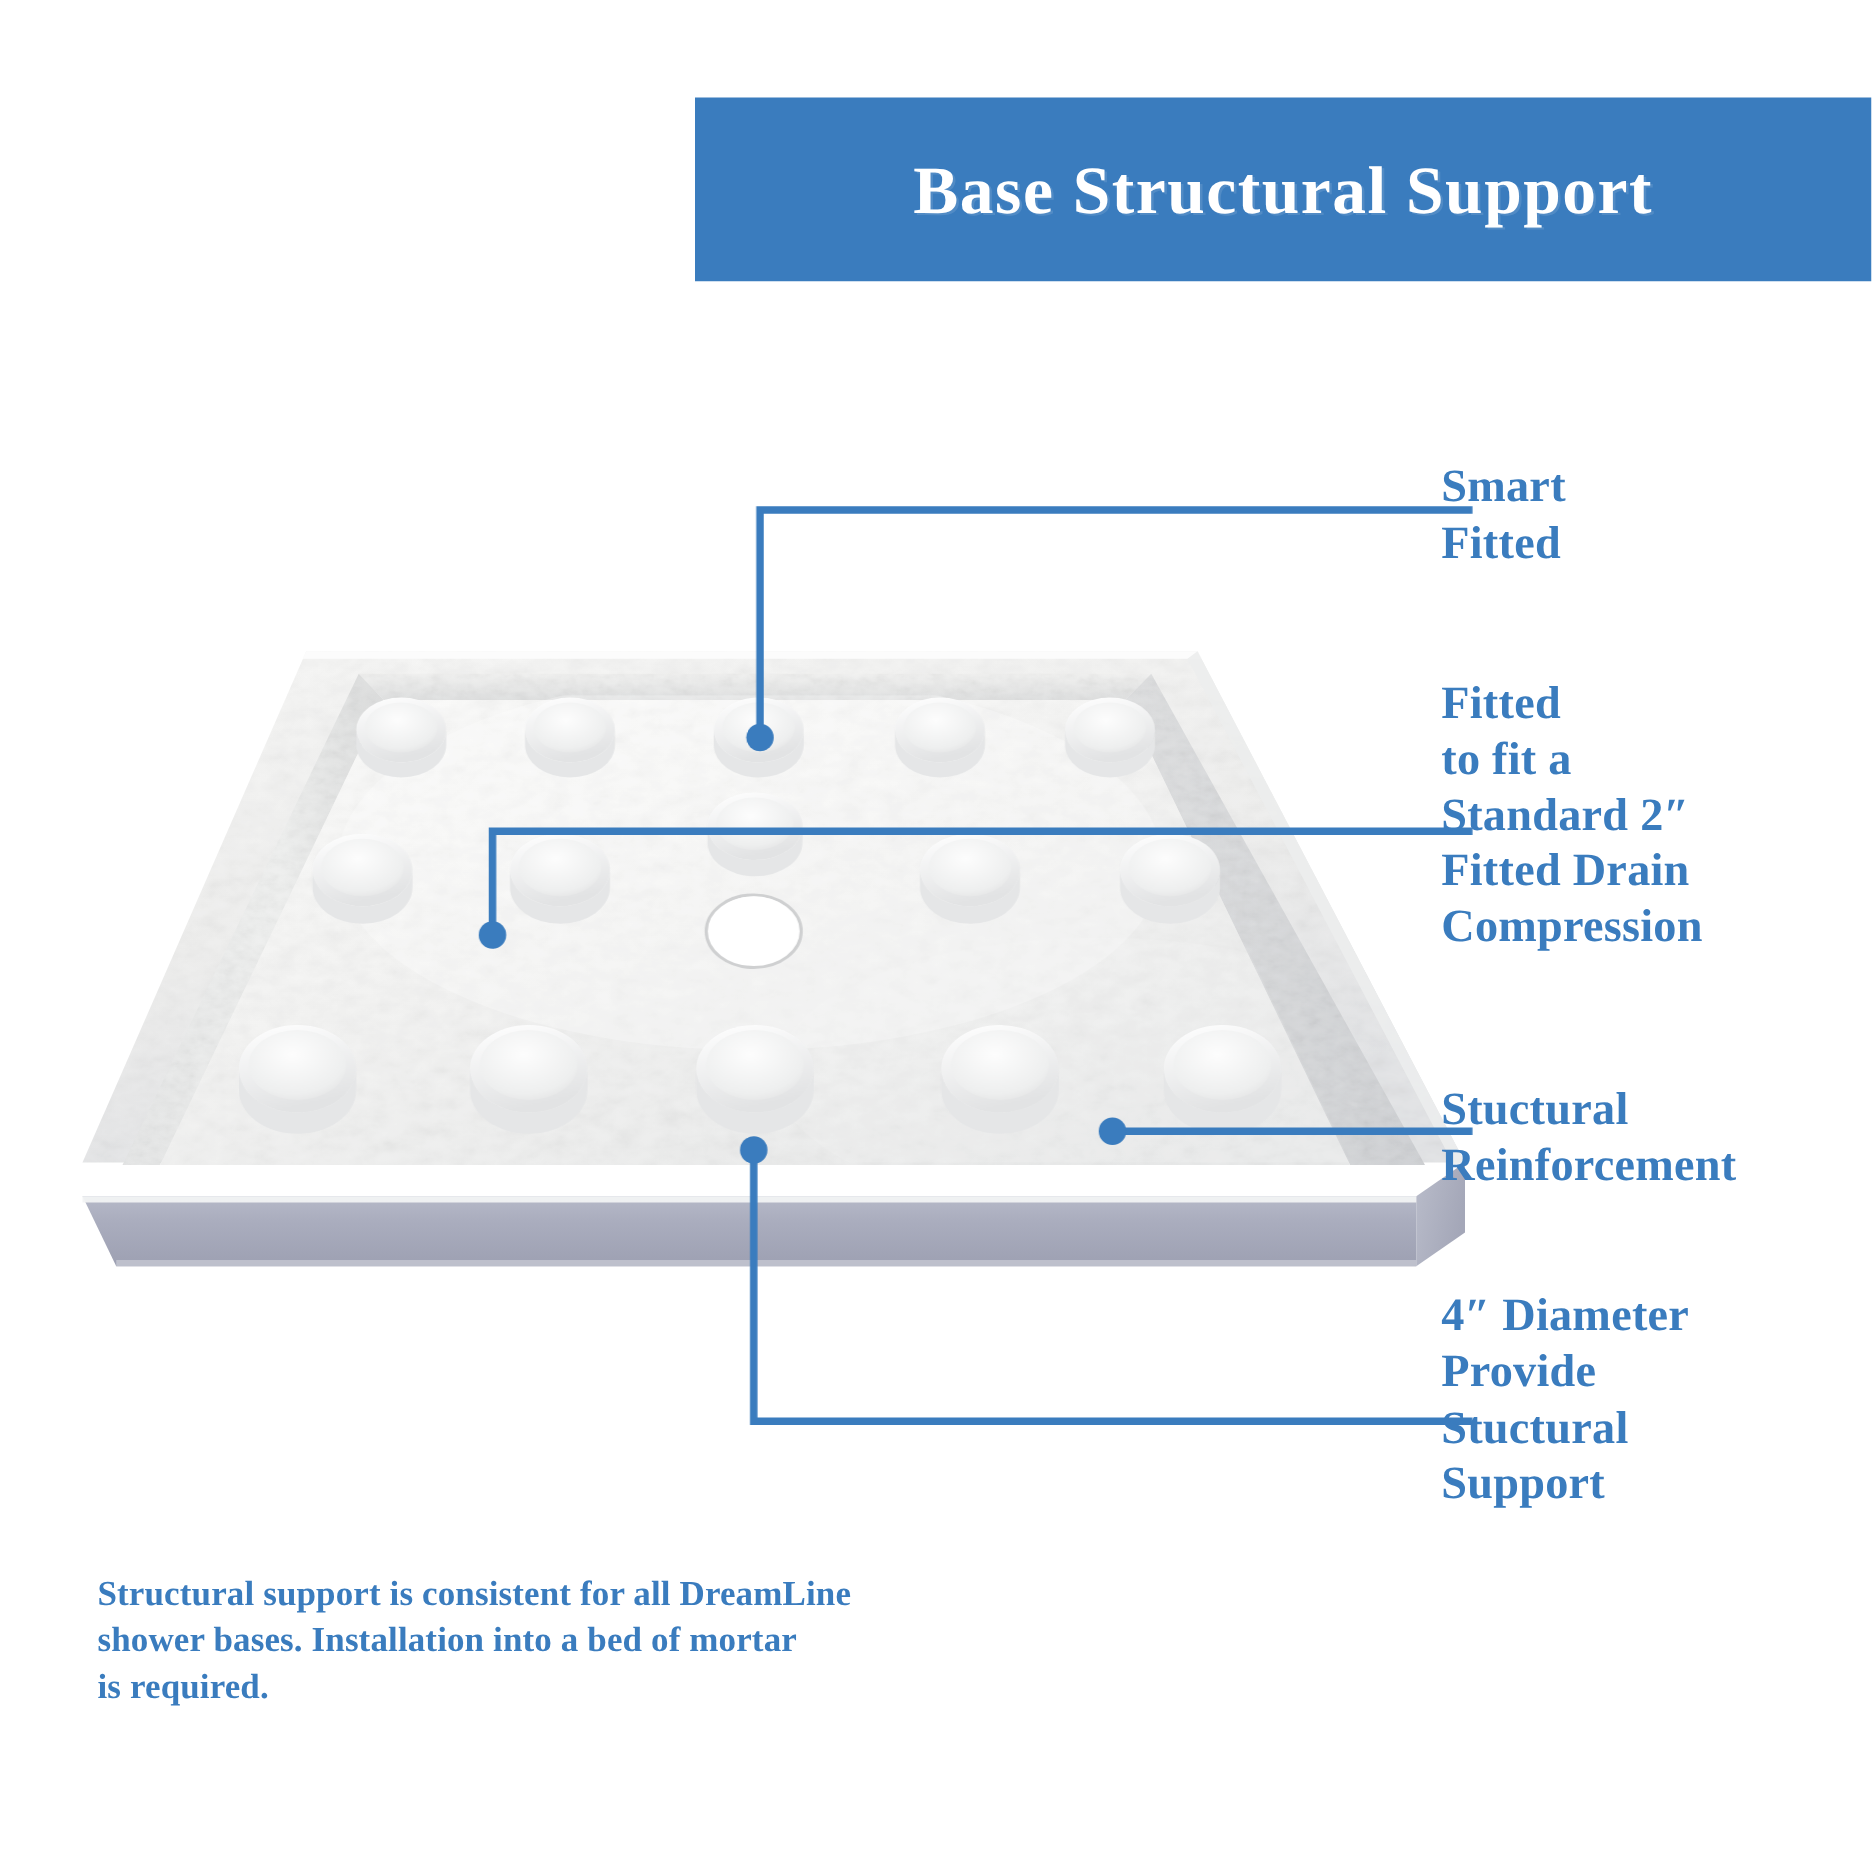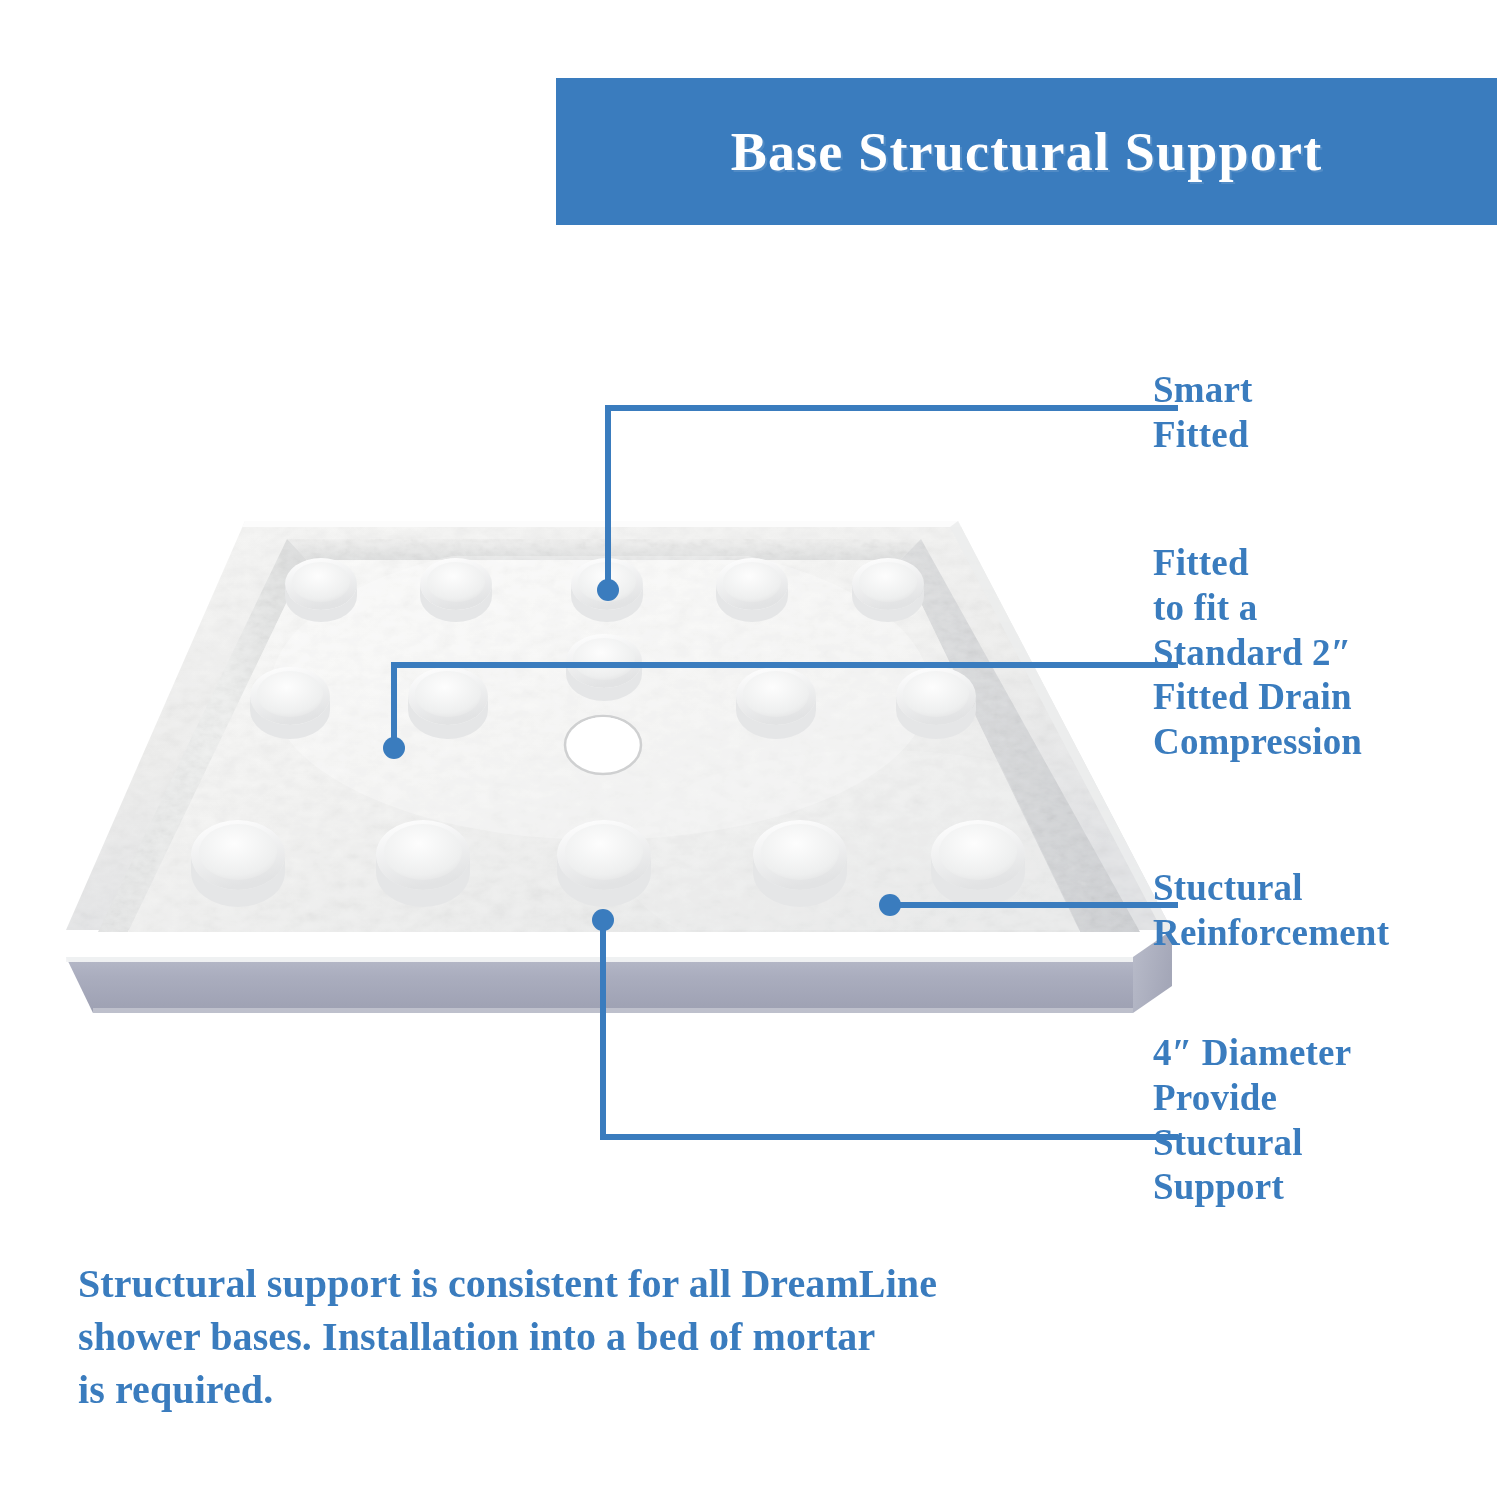--- a/index.html
+++ b/index.html
@@ -45,21 +45,21 @@
   #callout-smart{top:368px;}
   #callout-opening{top:541px;}
   #callout-fiberglass{top:866px;}
   #callout-pvc{top:1031px;}
 
   
   .footnote{
     position:absolute;
     left:78px;top:1258px;
     color:#3a7cbe;
-    font-size:40px;
+    font-size:28px;
     font-weight:bold;
     line-height:1.32;
     letter-spacing:0.1px;
   }
   .footnote div{white-space:nowrap;}
 
   
   svg.art{position:absolute;left:0;top:0;width:1500px;height:1500px;}
 </style>
 </head>

